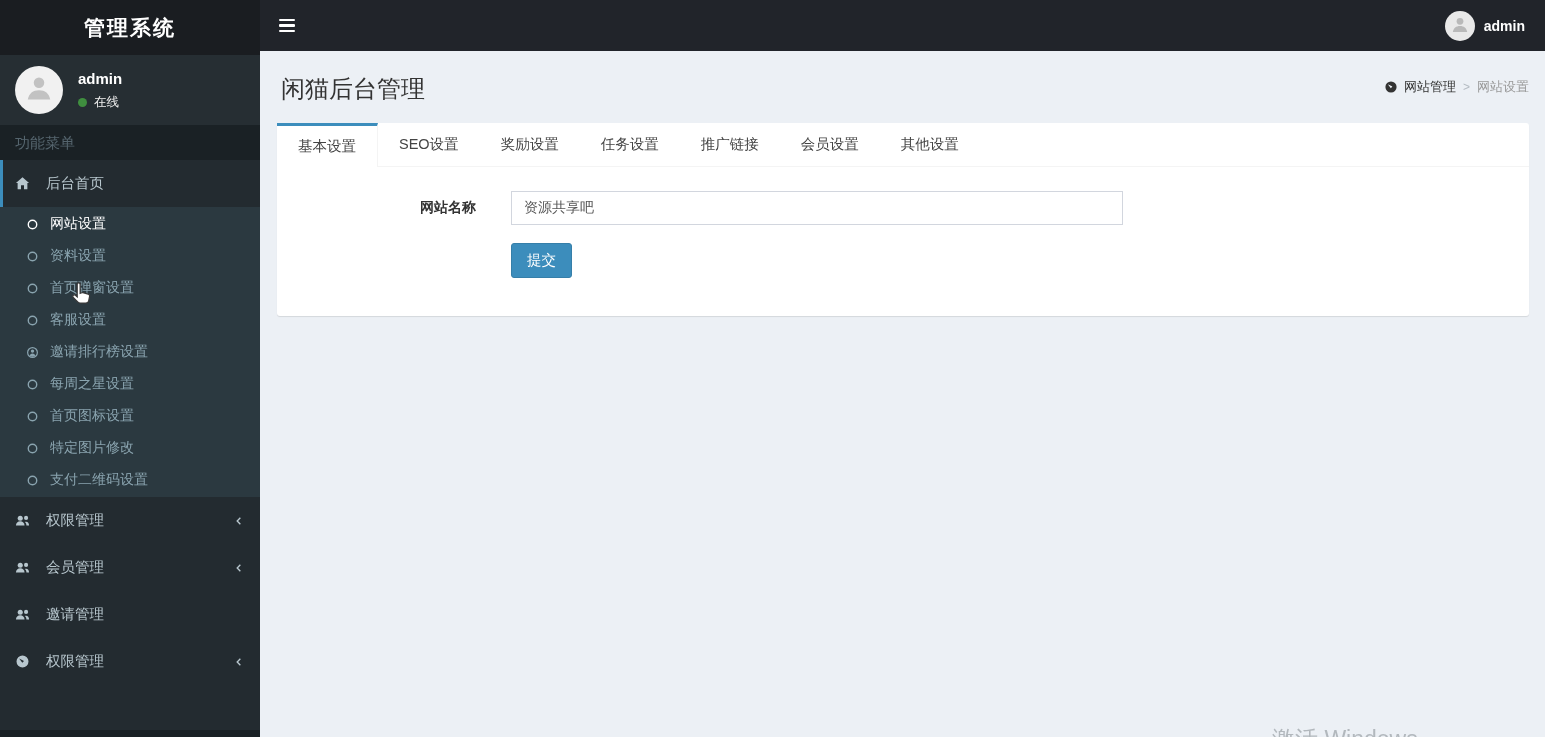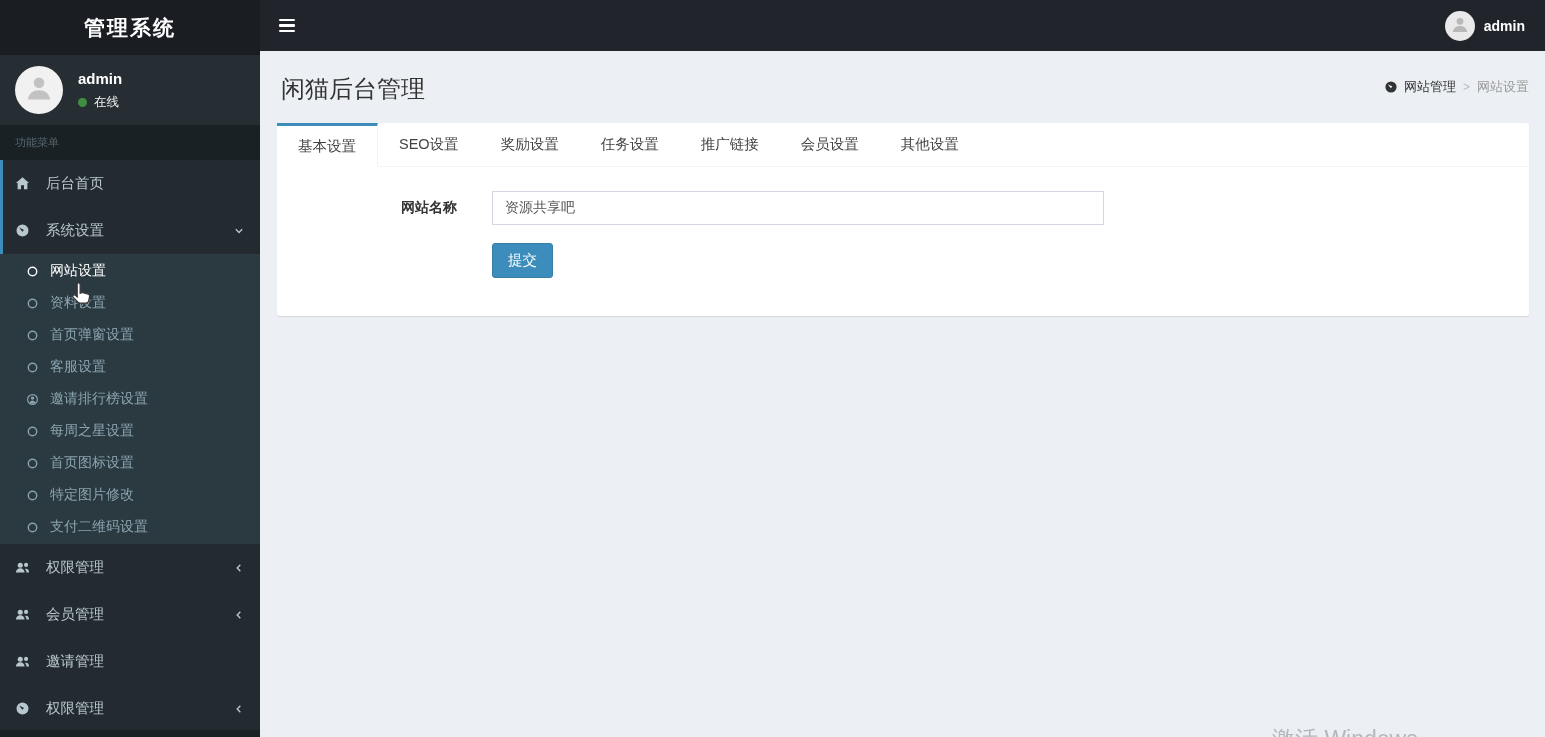--- a/index.html
+++ b/index.html
@@ -25,21 +25,21 @@
   .avatar-sm svg { width: 18px; height: 18px; }
 
   
   .sidebar { position: absolute; top: 55px; left: 0; bottom: 0; width: 260px; background: #232b30; z-index: 10; }
   .user-panel { display: flex; align-items: center; gap: 15px; height: 70px; padding: 10px 15px; background: #262e33; }
   .avatar-lg { width: 48px; height: 48px; border-radius: 50%; background: #f1f1f1; overflow: hidden; padding: 7px 10px 0 10px; }
   .avatar-lg svg { width: 28px; height: 28px; }
   .user-name { color: #fff; font-weight: bold; font-size: 15px; margin-bottom: 7px; }
   .user-status { display: flex; align-items: center; gap: 7px; color: #f1f1f1; font-size: 12.5px; cursor: pointer; }
   .status-dot { width: 9px; height: 9px; border-radius: 50%; background: #3f8e3f; }
-  .sidebar-header { height: 35px; line-height: 35px; padding: 0 15px; background: #1a2125; color: #55656e; font-size: 11px; }
+  .sidebar-header { height: 35px; line-height: 35px; padding: 0 15px; background: #1a2125; color: #55656e; font-size: 15px; }
 
   .menu-item { height: 47px; display: flex; align-items: center; padding: 0 15px 0 12px;
                color: #b8c7ce; font-size: 14.5px; border-left: 3px solid transparent; cursor: pointer; }
   .menu-item.active { border-left-color: #3c8dbc; }
   .menu-icon { width: 23px; margin-right: 8px; color: #b8c7ce; flex: none; }
   .menu-icon svg { width: 15px; height: 15px; }
   .menu-label { flex: 1; }
   .menu-chevron { color: #b8c7ce; flex: none; }
   .menu-chevron svg { width: 12px; height: 12px; }
 
@@ -60,21 +60,21 @@
   .breadcrumb-icon { color: #333; }
   .breadcrumb-icon svg { width: 14px; height: 14px; }
   .breadcrumb .sep { color: #b3bac1; font-size: 12px; }
   .breadcrumb .crumb-current { color: #999; }
 
   .panel { margin: 14px 16px 0 17px; background: #fff; border-radius: 3px; box-shadow: 0 1px 1px rgba(0,0,0,0.1); }
   .nav-tabs { display: flex; border-bottom: 1px solid #f4f4f4; }
   .tab { height: 43px; line-height: 43px; padding: 0 21px; font-size: 14.5px; color: #444; cursor: pointer; }
   .tab.active { border-top: 3px solid #3c8dbc; line-height: 40px; background: #fff;
                 border-right: 1px solid #f4f4f4; margin-bottom: -1px; height: 44px; }
-  .tab-content { padding: 24px 33px 38px 25px; }
+  .tab-content { padding: 24px 33px 38px 25px; margin-left: 19px; }
   .form-row { display: flex; align-items: center; }
   .form-label { width: 155px; flex: none; text-align: right; font-weight: bold; color: #333; font-size: 14px; margin-right: 35px; }
   .form-input { width: 612px; height: 34px; border: 1px solid #d2d6de; padding: 6px 12px; font-size: 14px;
                 color: #555; background: #fff; outline: none; border-radius: 0; font-family: inherit; }
   .btn-row { margin-top: 18px; padding-left: 190px; }
   .btn-primary { background: #3c8dbc; border: 1px solid #367fa9; color: #fff; font-size: 14.5px;
                  padding: 7px 15px; border-radius: 3px; cursor: pointer; font-family: inherit; text-align: right; }
 
   
   .watermark { position: absolute; left: 1012px; top: 669px; pointer-events: none; }
@@ -126,33 +126,20 @@
   <div class="sidebar-header">功能菜单</div>
   <div id="sidebar-menu">
       <div class="menu-item active">
         <span class="menu-icon">
           <svg viewBox="0 0 16 16">
             <path fill="currentColor" d="M8 1.2 15 7.4H13.2V14H9.6V9.8H6.4V14H2.8V7.4H1Z"></path>
           </svg>
         </span>
         <span class="menu-label">后台首页</span>
       </div>
-      <div class="menu-item active">
-        <span class="menu-icon">
-          <svg viewBox="0 0 16 16">
-            <path fill="currentColor" fill-rule="evenodd" d="M8 1.6a6.4 6.4 0 1 0 0 12.8A6.4 6.4 0 0 0 8 1.6Zm-3.6 3.2 5.2 2.7-1.8 1.9Z"></path>
-          </svg>
-        </span>
-        <span class="menu-label">系统设置</span>
-        <span class="menu-chevron">
-          <svg viewBox="0 0 16 16">
-            <path d="M3.8 5.8 8 10l4.2-4.2" fill="none" stroke="currentColor" stroke-width="1.8"></path>
-          </svg>
-        </span>
-      </div>
       <div class="submenu">
         <div class="submenu-item active">
           <span class="submenu-icon">
             <svg viewBox="0 0 16 16">
               <circle cx="8" cy="8" r="5.2" fill="none" stroke="currentColor" stroke-width="1.7"></circle>
             </svg>
           </span>
           <span class="submenu-label">网站设置</span>
         </div>
         <div class="submenu-item">

